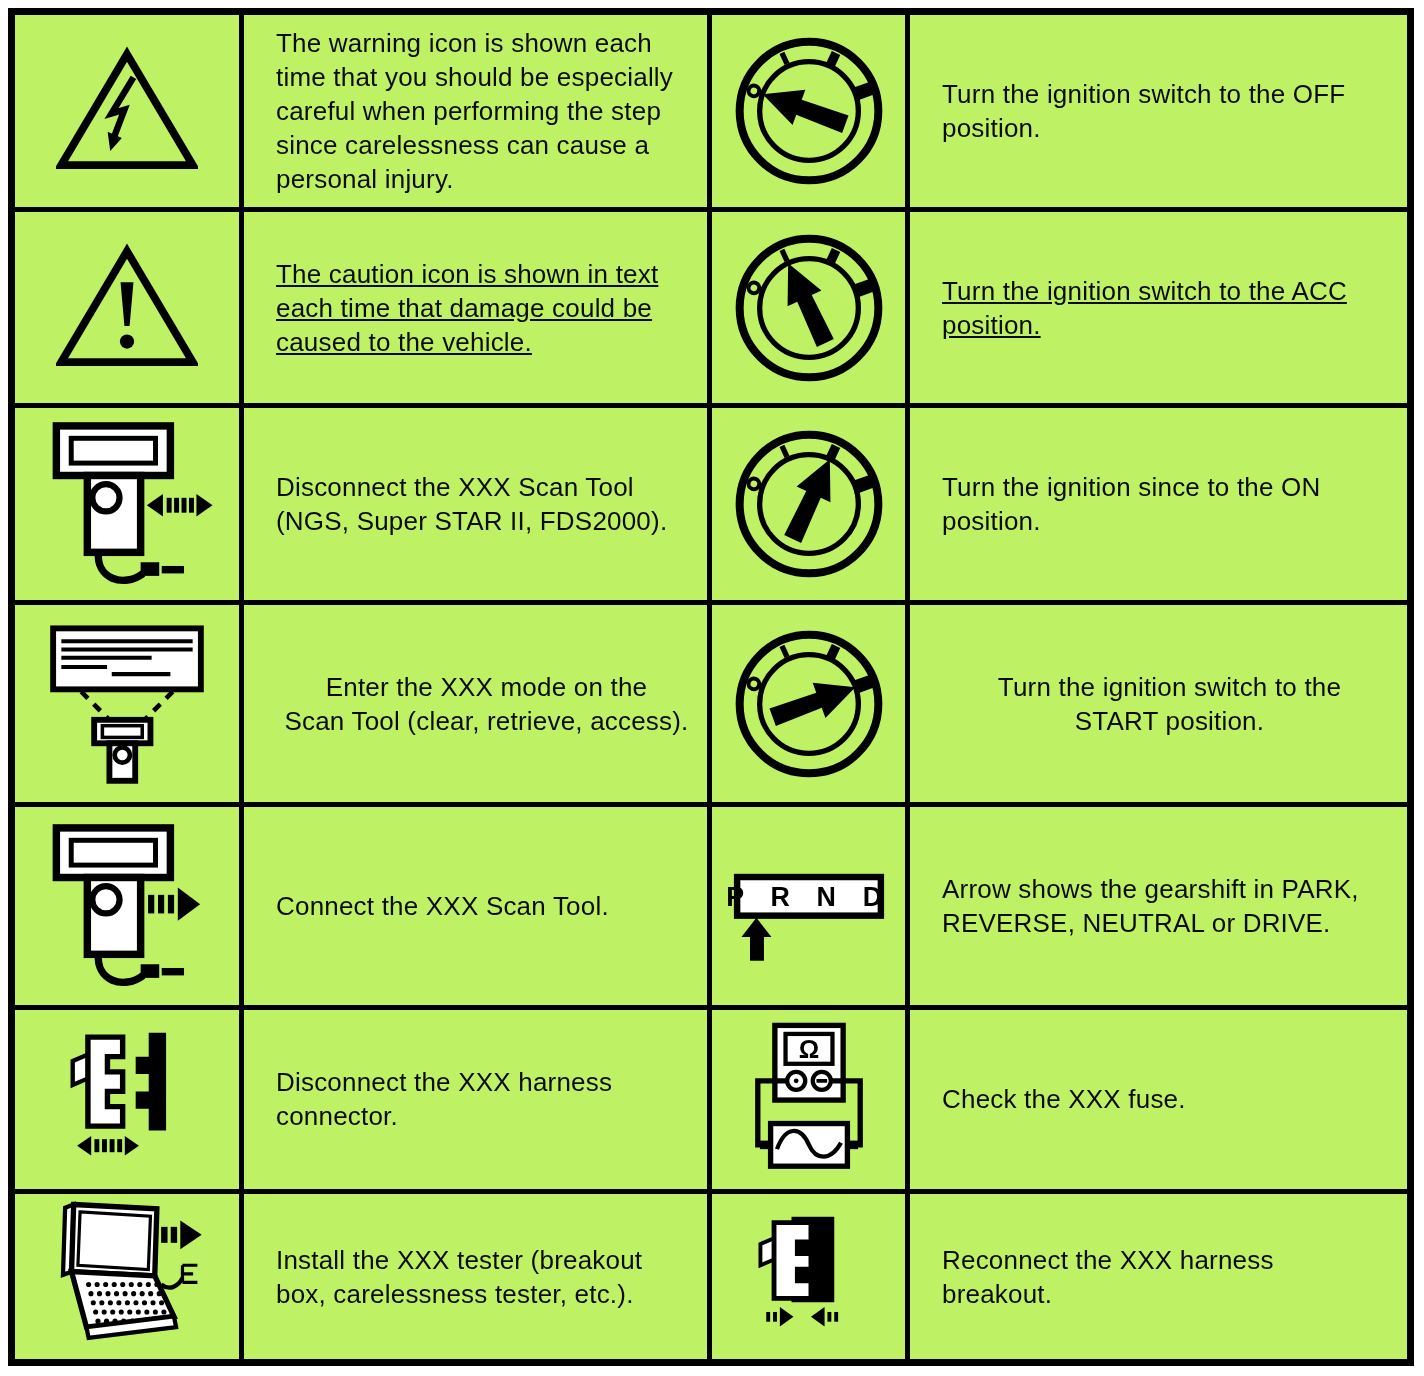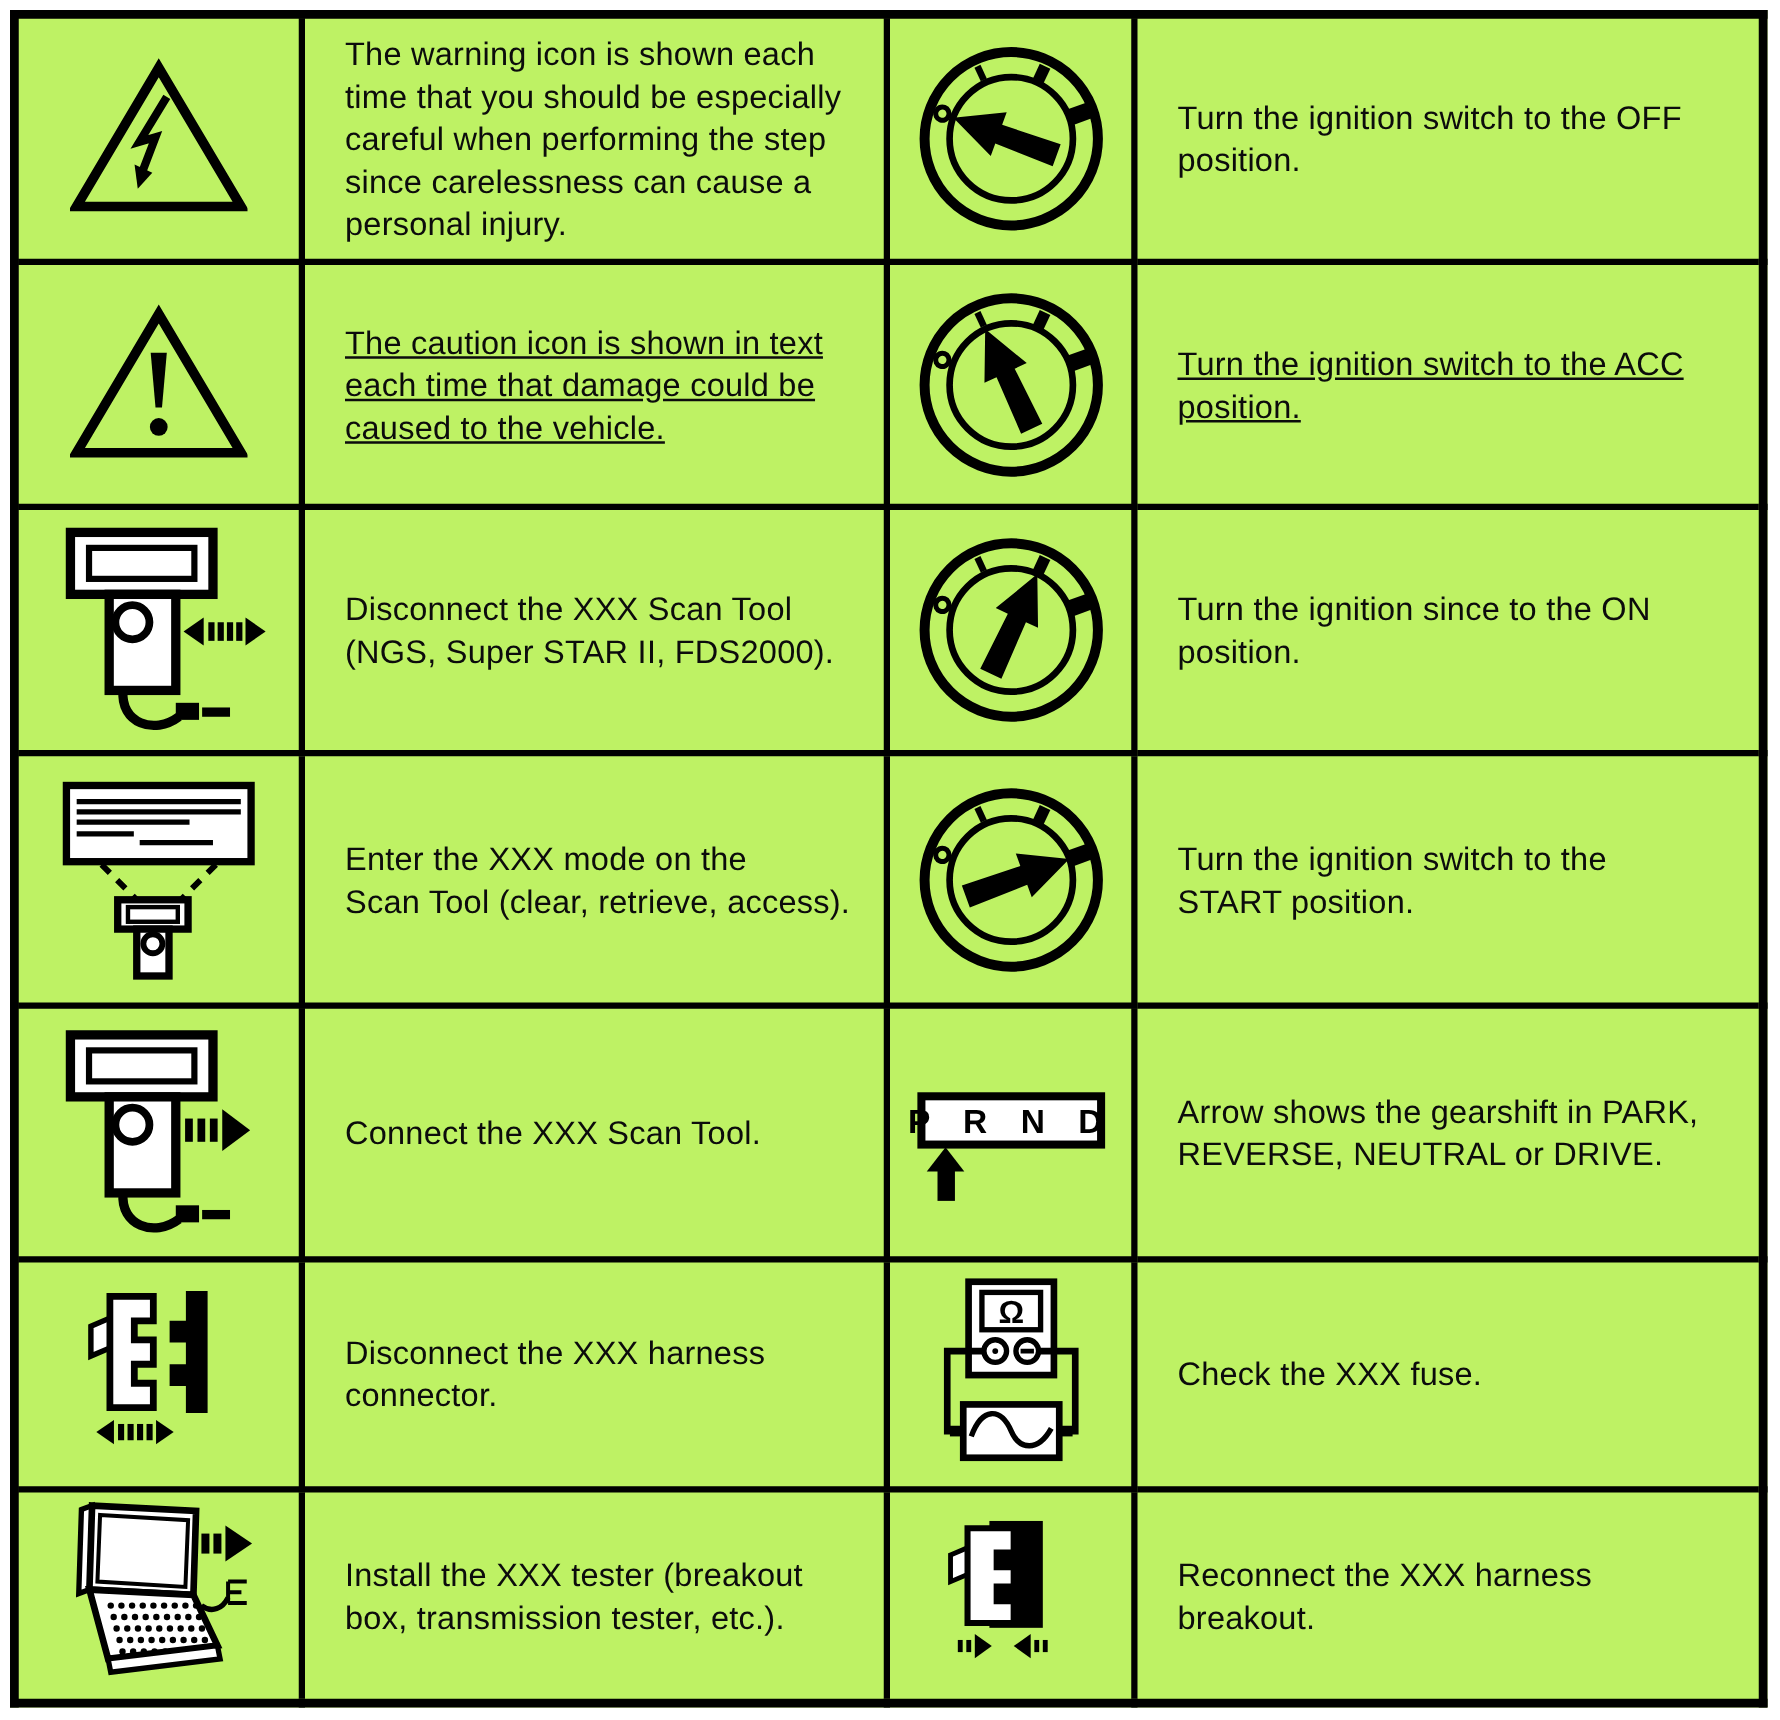--- a/index.html
+++ b/index.html
@@ -18,21 +18,21 @@
     background:#bef264;
   }
   td{border:5px solid #000;padding:0;vertical-align:middle;}
   col.c-icon-l{width:230px;}
   col.c-text-l{width:468px;}
   col.c-icon-r{width:198px;}
   col.c-text-r{width:503px;}
   tr:nth-child(1){height:197px;}
   tr:nth-child(2){height:196px;text-decoration:underline;}
   tr:nth-child(3){height:196px;}
-  tr:nth-child(4){height:201px;}
+  tr:nth-child(4){height:201px;text-align:center;}
   tr:nth-child(5){height:202px;}
   tr:nth-child(6){height:184px;}
   tr:nth-child(7){height:170px;}
   .icon-cell{text-align:center;}
   .icon{display:inline-block;line-height:0;}
   .icon svg{vertical-align:middle;}
   .legend-text{
     font-size:26px;line-height:34px;
     white-space:pre-line;
     padding:10px 10px 10px 32px;
@@ -332,21 +332,21 @@
               <circle cx="116.8" cy="116.4" r="2.4" fill="#000"></circle>
               <polygon points="42,122 124,112 126,122 44,132" fill="#fff" stroke="#000" stroke-width="4"></polygon>
               <rect x="112" y="28" width="6" height="15" fill="#000"></rect>
               <rect x="121" y="28" width="6" height="15" fill="#000"></rect>
               <polygon points="130,22 150,35.5 130,49" fill="#000"></polygon>
               <path d="M112,82 C120,88 128,84 132,76" fill="none" stroke="#000" stroke-width="4"></path>
               <path d="M132,64 h14 M132,72 h10 M132,80 h14 M132,64 v16" fill="none" stroke="#000" stroke-width="3"></path>
             </svg></span></td>
     <td class="text-cell">
           <div class="legend-text">Install the XXX tester (breakout
-box, transmission tester, etc.).</div>
+box, carelessness tester, etc.).</div>
         </td>
     <td class="icon-cell"><span class="icon"><svg width="136" height="148" viewBox="0 0 140 140">
               <rect x="52" y="8" width="44" height="88" fill="#000"></rect>
               <polygon points="20,36 34,30 34,52 20,58" fill="#fff" stroke="#000" stroke-width="4"></polygon>
               <path d="M34,14 H72 V34 H58 V46 H72 V62 H58 V74 H72 V92 H34 Z" fill="#fff" stroke="#000" stroke-width="5"></path>
               <rect x="26" y="106" width="4" height="10" fill="#000"></rect>
               <rect x="33" y="106" width="4" height="10" fill="#000"></rect>
               <polygon points="40,101 54,111 40,121" fill="#000"></polygon>
               <polygon points="86,101 72,111 86,121" fill="#000"></polygon>
               <rect x="89" y="106" width="4" height="10" fill="#000"></rect>

